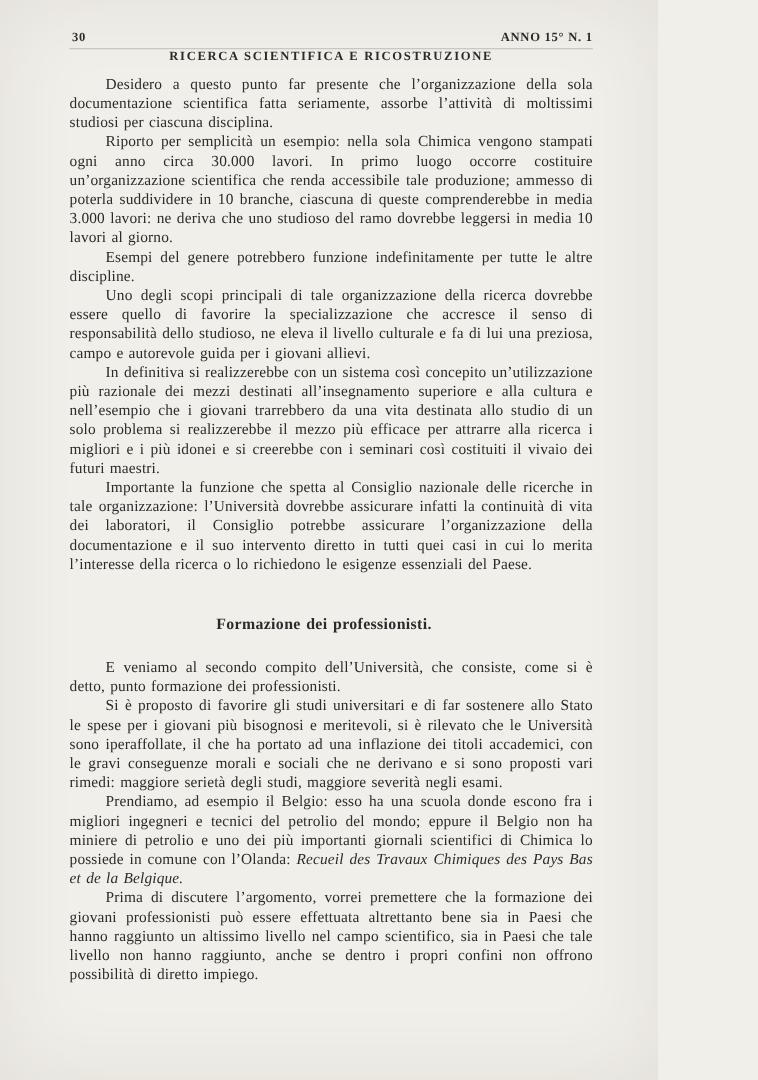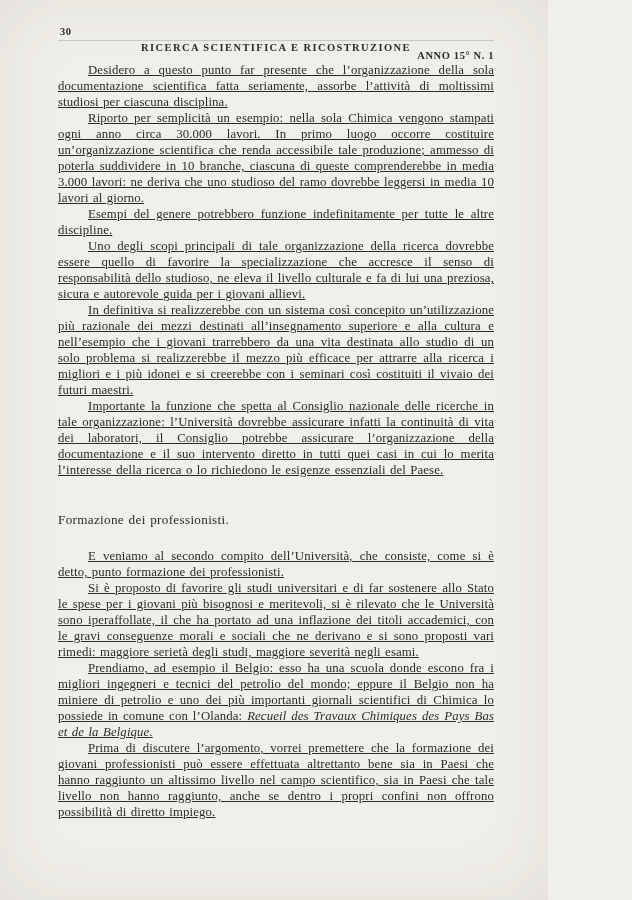--- a/index.html
+++ b/index.html
@@ -35,39 +35,37 @@
   .journal {
     position: absolute; left: 50%; top: 16px;
     transform: translateX(-50%);
     white-space: nowrap;
     letter-spacing: 1.4px;
   }
   .issue {
     position: absolute; right: 0; top: 0;
     letter-spacing: 0.6px;
     white-space: nowrap;
-    margin-top: 24px;
   }
   .body-text {
     margin-top: 21px;
     font-size: 12.8px;
     line-height: 16px;
     text-align: justify;
     letter-spacing: 0.12px;
     word-spacing: 1px;
   }
   .body-text p {
     margin: 0;
     text-indent: 30px;
-    text-decoration: underline;
   }
   .section-heading {
     font-size: 13.2px;
-    font-weight: 400;
-    text-align: left;
+    font-weight: 700;
+    text-align: center;
     margin: 34px 12px 20px 0;
     letter-spacing: 0.3px;
   }
   .journal-ref { font-style: italic; }
 </style>
 </head>
 <body>
 
 <div class="page">
 
@@ -75,21 +73,21 @@
     <span class="page-num">30</span>
     <span class="journal">RICERCA SCIENTIFICA E RICOSTRUZIONE</span>
     <span class="issue">ANNO 15° N. 1</span>
   </header>
 
   <main class="body-text">
 
     <p>Desidero a questo punto far presente che l’organizzazione della sola documentazione scientifica fatta seriamente, assorbe l’attività di moltissimi studiosi per ciascuna disciplina.</p>
     <p>Riporto per semplicità un esempio: nella sola Chimica vengono stampati ogni anno circa 30.000 lavori. In primo luogo occorre costituire un’organizzazione scientifica che renda accessibile tale produzione; ammesso di poterla suddividere in 10 branche, ciascuna di queste comprenderebbe in media 3.000 lavori: ne deriva che uno studioso del ramo dovrebbe leggersi in media 10 lavori al giorno.</p>
     <p>Esempi del genere potrebbero funzione indefinitamente per tutte le altre discipline.</p>
-    <p>Uno degli scopi principali di tale organizzazione della ricerca dovrebbe essere quello di favorire la specializzazione che accresce il senso di responsabilità dello studioso, ne eleva il livello culturale e fa di lui una preziosa, sicura e autorevole guida per i giovani allievi.</p>
+    <p>Uno degli scopi principali di tale organizzazione della ricerca dovrebbe essere quello di favorire la specializzazione che accresce il senso di responsabilità dello studioso, ne eleva il livello culturale e fa di lui una preziosa, campo e autorevole guida per i giovani allievi.</p>
     <p>In definitiva si realizzerebbe con un sistema così concepito un’utilizzazione più razionale dei mezzi destinati all’insegnamento superiore e alla cultura e nell’esempio che i giovani trarrebbero da una vita destinata allo studio di un solo problema si realizzerebbe il mezzo più efficace per attrarre alla ricerca i migliori e i più idonei e si creerebbe con i seminari così costituiti il vivaio dei futuri maestri.</p>
     <p>Importante la funzione che spetta al Consiglio nazionale delle ricerche in tale organizzazione: l’Università dovrebbe assicurare infatti la continuità di vita dei laboratori, il Consiglio potrebbe assicurare l’organizzazione della documentazione e il suo intervento diretto in tutti quei casi in cui lo merita l’interesse della ricerca o lo richiedono le esigenze essenziali del Paese.</p>
 
     <h2 class="section-heading">Formazione dei professionisti.</h2>
 
     <p>E veniamo al secondo compito dell’Università, che consiste, come si è detto, punto formazione dei professionisti.</p>
     <p>Si è proposto di favorire gli studi universitari e di far sostenere allo Stato le spese per i giovani più bisognosi e meritevoli, si è rilevato che le Università sono iperaffollate, il che ha portato ad una inflazione dei titoli accademici, con le gravi conseguenze morali e sociali che ne derivano e si sono proposti vari rimedi: maggiore serietà degli studi, maggiore severità negli esami.</p>
     <p><span>Prendiamo, ad esempio il Belgio: esso ha una scuola donde escono fra i migliori ingegneri e tecnici del petrolio del mondo; eppure il Belgio non ha miniere di petrolio e uno dei più importanti giornali scientifici di Chimica lo possiede in comune con l’Olanda: </span><em class="journal-ref">Recueil des Travaux Chimiques des Pays Bas et de la Belgique.</em></p>
 
     <p>Prima di discutere l’argomento, vorrei premettere che la formazione dei giovani professionisti può essere effettuata altrettanto bene sia in Paesi che hanno raggiunto un altissimo livello nel campo scientifico, sia in Paesi che tale livello non hanno raggiunto, anche se dentro i propri confini non offrono possibilità di diretto impiego.</p>

